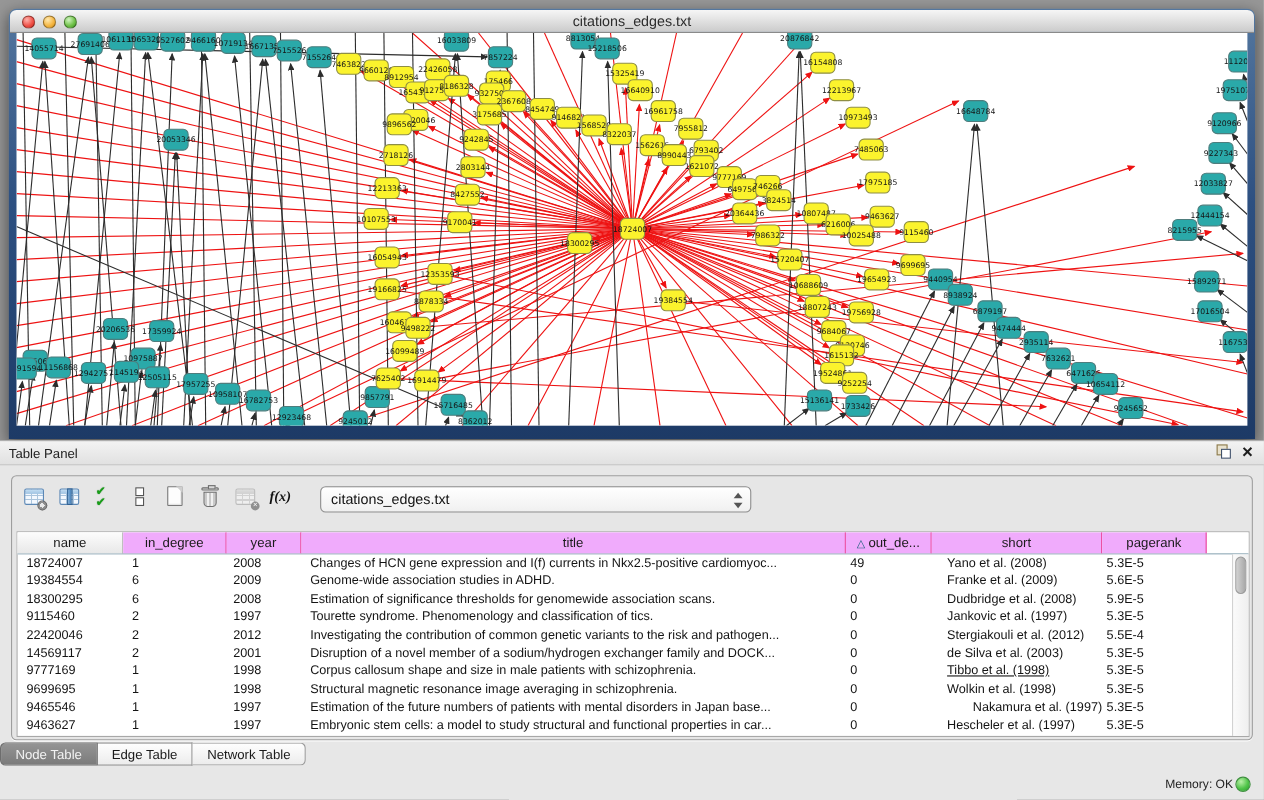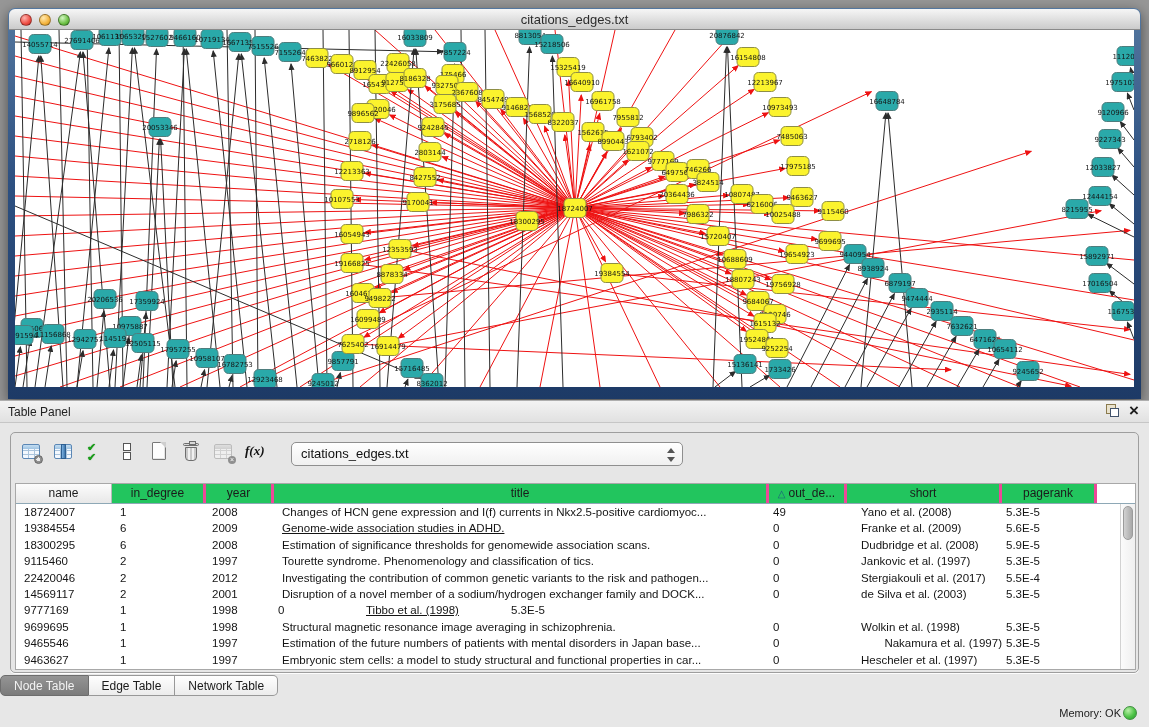--- a/index.html
+++ b/index.html
@@ -90,21 +90,21 @@
   .combo .updown::before { content:""; position:absolute; left:1px; top:1px;
          border-left:4px solid transparent; border-right:4px solid transparent; border-bottom:5px solid #555; }
   .combo .updown::after { content:""; position:absolute; left:1px; bottom:1px;
          border-left:4px solid transparent; border-right:4px solid transparent; border-top:5px solid #555; }
 
   
   .tbl-wrap { position:absolute; left:4px; top:50px; width:1121px; height:187px;
          background:#fff; border:1px solid #a8a8a8; }
   .tbl-hdr { display:flex; height:20px; border-bottom:1px solid #8ea8b6; background:#fff; }
   .th { font-size:12px; color:#1b1b1b; text-align:center; line-height:19px;
-         border-right:3px solid #ec4899; background:#22c55e; overflow:hidden; white-space:nowrap; }
+         border-right:1px solid #ec4899; background:#f0abfc; overflow:hidden; white-space:nowrap; }
   .th.plain { background:linear-gradient(#fcfcfc,#e8e8e8); border-right:1px solid #b9b9b9; }
   .th .sort { font-size:10px; color:#1d5f7e; margin-right:3px; }
   .tbl-body { position:absolute; left:0; top:20px; right:15px; bottom:0; overflow:hidden; }
   .tr { display:flex; height:16.4px; }
   .td { font-size:11.5px; color:#141414; line-height:16px; white-space:nowrap; overflow:hidden; }
   .vscroll { position:absolute; right:0; top:20px; width:15px; bottom:0;
          background:linear-gradient(90deg,#fbfbfb,#efefef); border-left:1px solid #d2d2d2; }
   .vthumb { position:absolute; left:2px; top:2px; width:10px; height:34px; border-radius:6px;
          border:1px solid #9b9b9b; background:linear-gradient(90deg,#d2d2d2,#a9a9a9); }
 
@@ -901,21 +901,21 @@
           <div class="td" style="width: 68px; padding-left: 6px;">2008</div>
           <div class="td" style="width: 495px; padding-left: 8px;">Changes of HCN gene expression and I(f) currents in Nkx2.5-positive cardiomyoc...</div>
           <div class="td" style="width: 78px; padding-left: 4px;">49</div>
           <div class="td" style="width: 155px; padding-left: 14px;">Yano et al. (2008)</div>
           <div class="td" style="width: 95px; padding-left: 4px;">5.3E-5</div>
         </div>
         <div class="tr">
           <div class="td" style="width: 96px; padding-left: 8px;">19384554</div>
           <div class="td" style="width: 94px; padding-left: 8px;">6</div>
           <div class="td" style="width: 68px; padding-left: 6px;">2009</div>
-          <div class="td" style="width: 495px; padding-left: 8px; text-decoration: underline;">Genome-wide association studies in ADHD.</div>
+          <div class="td" style="width: 495px; padding-left: 8px;">Genome-wide association studies in ADHD.</div>
           <div class="td" style="width: 78px; padding-left: 4px;">0</div>
           <div class="td" style="width: 155px; padding-left: 14px;">Franke et al. (2009)</div>
           <div class="td" style="width: 95px; padding-left: 4px;">5.6E-5</div>
         </div>
         <div class="tr">
           <div class="td" style="width: 96px; padding-left: 8px;">18300295</div>
           <div class="td" style="width: 94px; padding-left: 8px;">6</div>
           <div class="td" style="width: 68px; padding-left: 6px;">2008</div>
           <div class="td" style="width: 495px; padding-left: 8px;">Estimation of significance thresholds for genomewide association scans.</div>
           <div class="td" style="width: 78px; padding-left: 4px;">0</div>
@@ -930,36 +930,37 @@
           <div class="td" style="width: 78px; padding-left: 4px;">0</div>
           <div class="td" style="width: 155px; padding-left: 14px;">Jankovic et al. (1997)</div>
           <div class="td" style="width: 95px; padding-left: 4px;">5.3E-5</div>
         </div>
         <div class="tr">
           <div class="td" style="width: 96px; padding-left: 8px;">22420046</div>
           <div class="td" style="width: 94px; padding-left: 8px;">2</div>
           <div class="td" style="width: 68px; padding-left: 6px;">2012</div>
           <div class="td" style="width: 495px; padding-left: 8px;">Investigating the contribution of common genetic variants to the risk and pathogen...</div>
           <div class="td" style="width: 78px; padding-left: 4px;">0</div>
-          <div class="td" style="width: 155px; padding-left: 14px;">Stergiakouli et al. (2017)</div>
+          <div class="td" style="width: 155px; padding-left: 14px;">Stergiakouli et al. (2012)</div>
           <div class="td" style="width: 95px; padding-left: 4px;">5.5E-4</div>
         </div>
         <div class="tr">
           <div class="td" style="width: 96px; padding-left: 8px;">14569117</div>
           <div class="td" style="width: 94px; padding-left: 8px;">2</div>
           <div class="td" style="width: 68px; padding-left: 6px;">2001</div>
           <div class="td" style="width: 495px; padding-left: 8px;">Disruption of a novel member of a sodium/hydrogen exchanger family and DOCK...</div>
           <div class="td" style="width: 78px; padding-left: 4px;">0</div>
           <div class="td" style="width: 155px; padding-left: 14px;">de Silva et al. (2003)</div>
           <div class="td" style="width: 95px; padding-left: 4px;">5.3E-5</div>
         </div>
         <div class="tr">
           <div class="td" style="width: 96px; padding-left: 8px;">9777169</div>
           <div class="td" style="width: 94px; padding-left: 8px;">1</div>
           <div class="td" style="width: 68px; padding-left: 6px;">1998</div>
+          <div class="td" style="width: 495px; padding-left: 8px;">Corpus callosum shape and size in male patients with schizophrenia.</div>
           <div class="td" style="width: 78px; padding-left: 4px;">0</div>
           <div class="td" style="width: 155px; padding-left: 14px; text-decoration: underline;">Tibbo et al. (1998)</div>
           <div class="td" style="width: 95px; padding-left: 4px;">5.3E-5</div>
         </div>
         <div class="tr">
           <div class="td" style="width: 96px; padding-left: 8px;">9699695</div>
           <div class="td" style="width: 94px; padding-left: 8px;">1</div>
           <div class="td" style="width: 68px; padding-left: 6px;">1998</div>
           <div class="td" style="width: 495px; padding-left: 8px;">Structural magnetic resonance image averaging in schizophrenia.</div>
           <div class="td" style="width: 78px; padding-left: 4px;">0</div>

